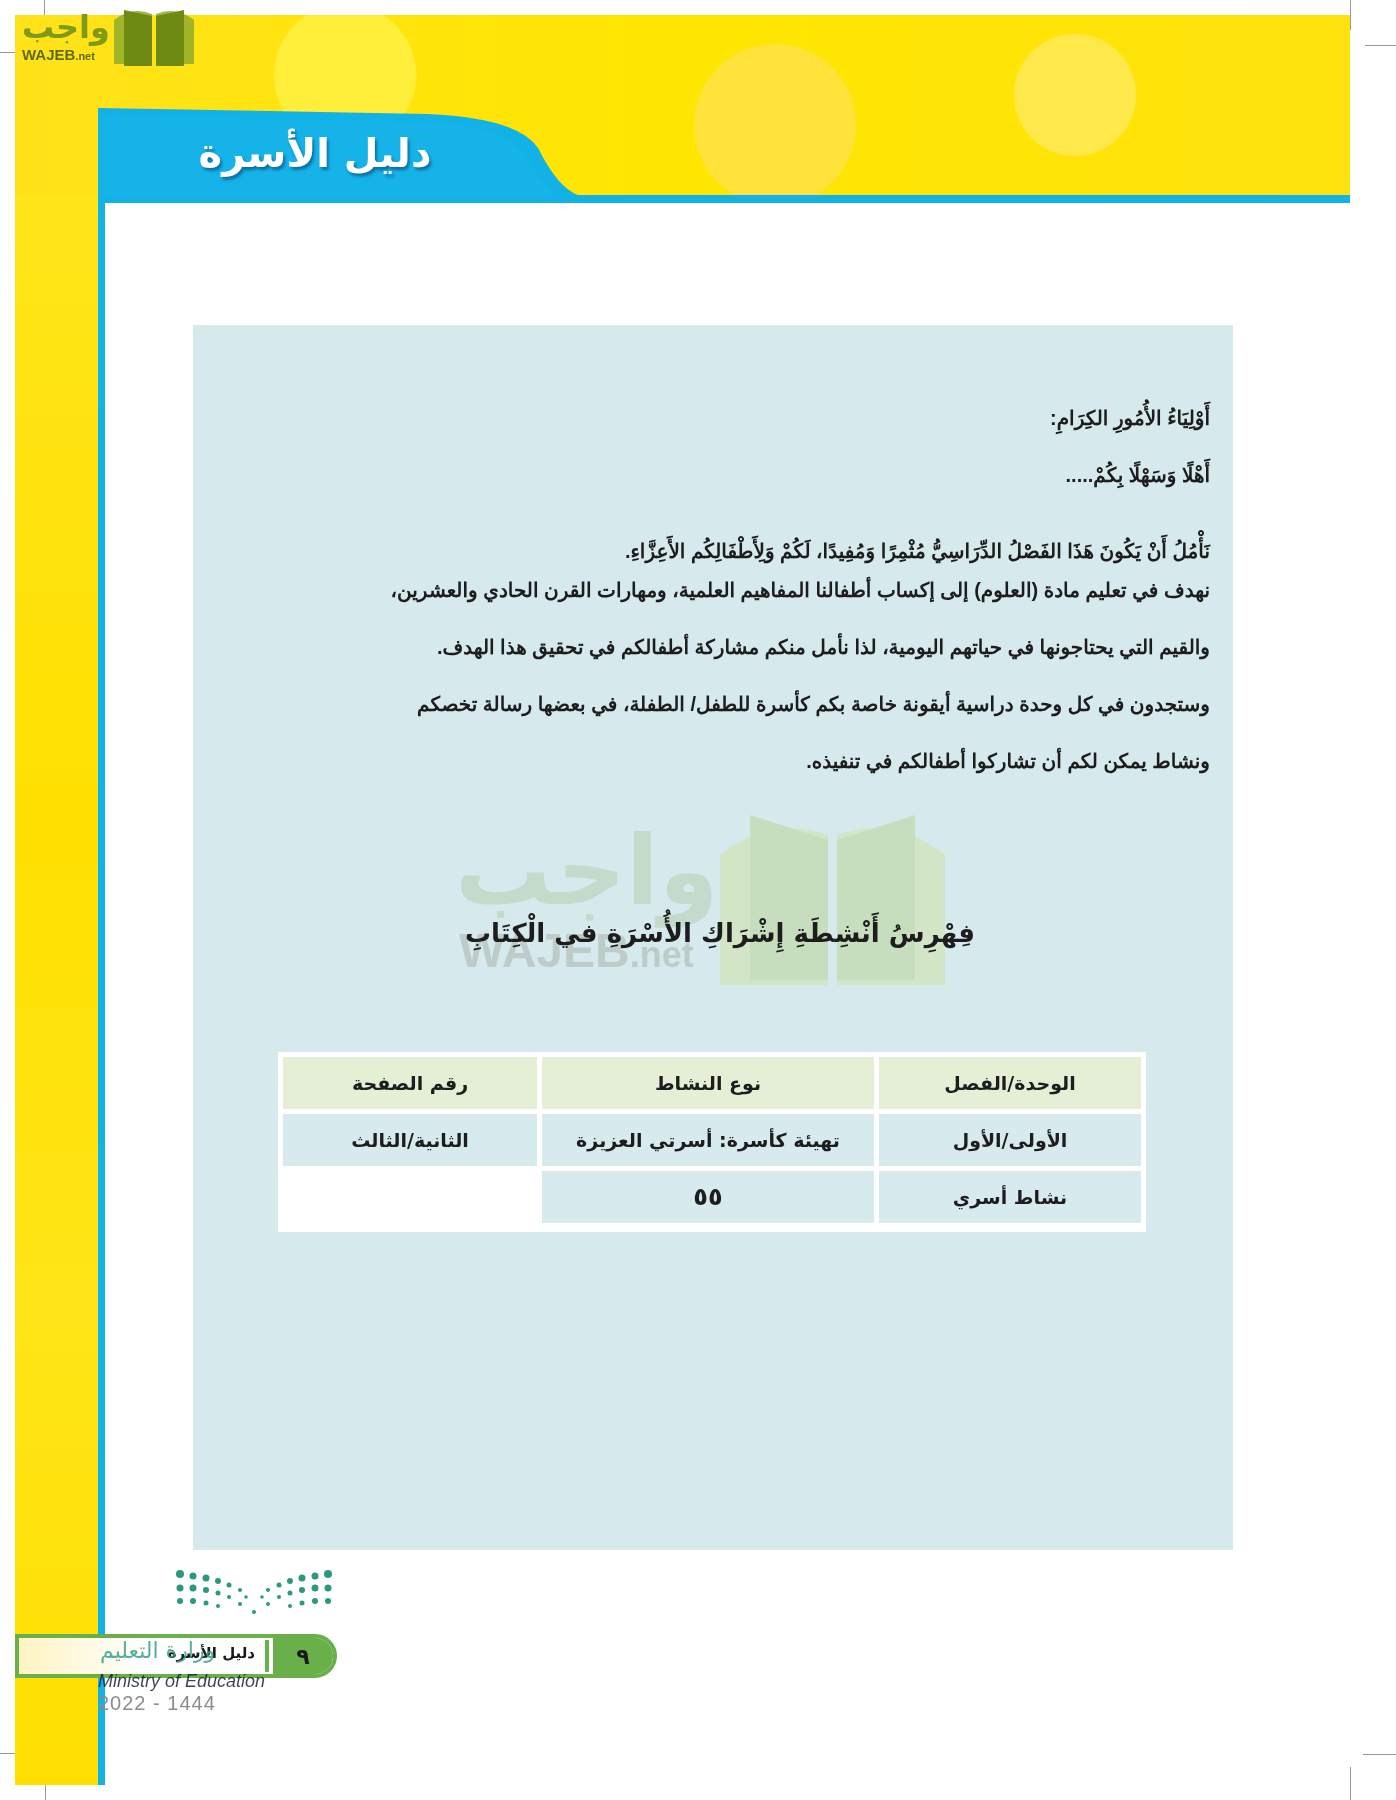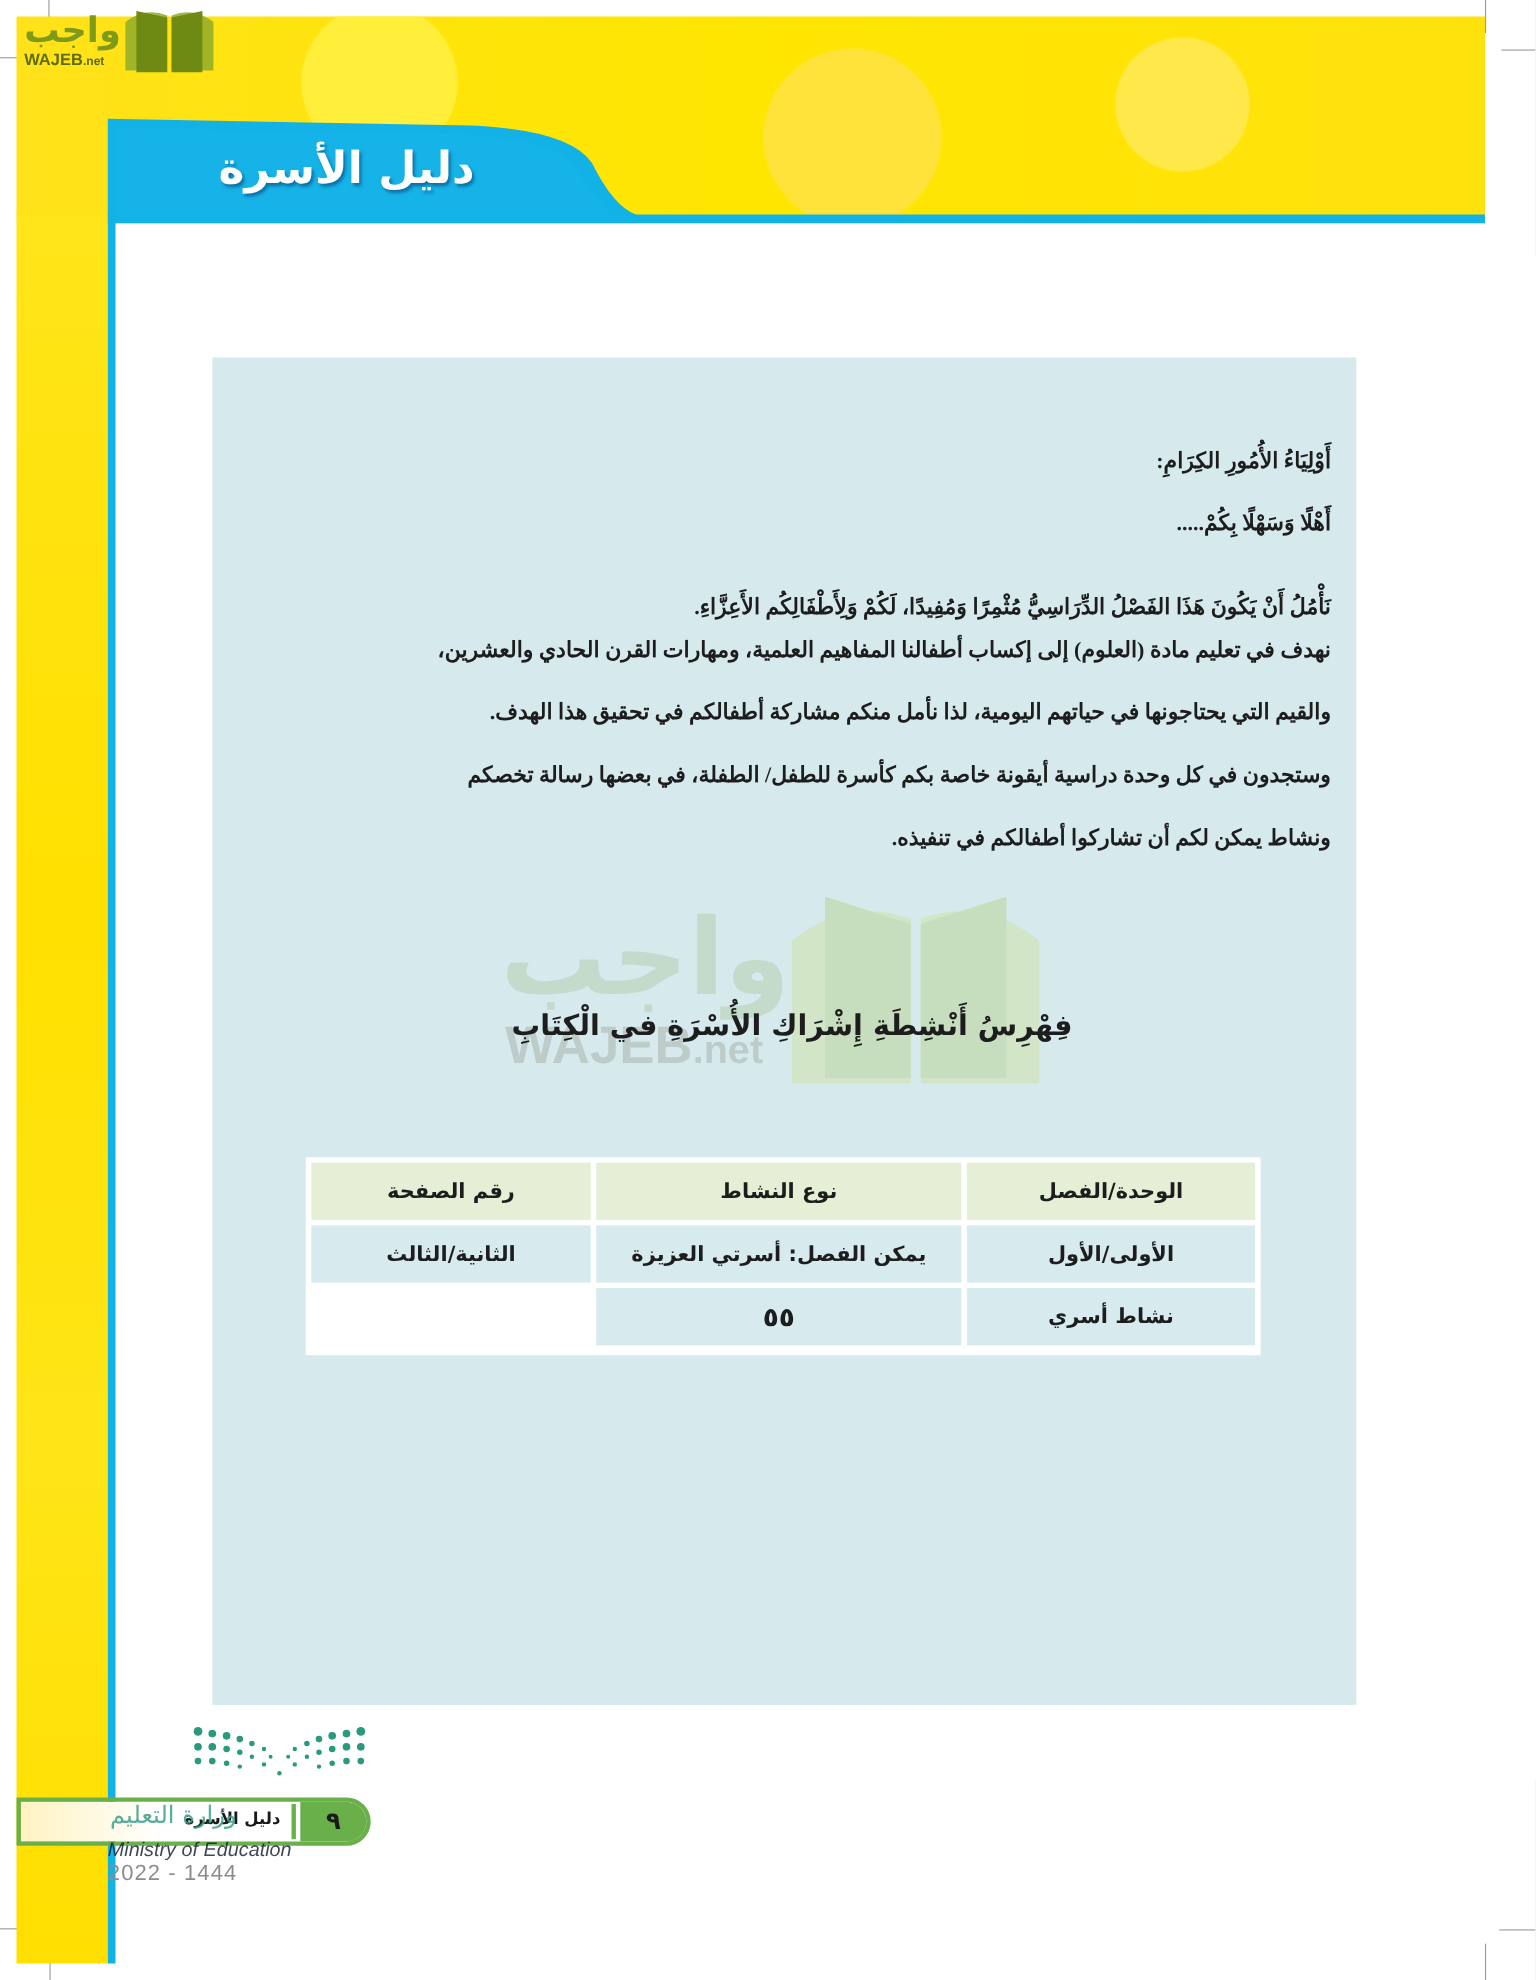--- a/index.html
+++ b/index.html
@@ -18,21 +18,21 @@
   .title-tab { position:absolute; left:98px; top:108px; width:480px; height:95px; }
   .title-text { position:absolute; left:195px; top:130px; width:240px; text-align:center; direction:rtl;
     font-family:"DejaVu Sans", sans-serif; font-weight:bold; font-size:40px; color:#ffffff;
     text-shadow:2px 3px 3px rgba(0,60,110,0.55); }
   .logo { position:absolute; left:10px; top:6px; width:180px; height:62px; }
   .logo-ar { position:absolute; left:12px; top:2px; font-size:32px; font-weight:bold; color:#7f9a19; direction:rtl; }
   .logo-en { position:absolute; left:12px; top:40px; font-size:15px; font-weight:bold; color:#5f6b10; font-family:"Liberation Sans", sans-serif; }
   .logo-en small { font-size:11px; }
   .panel { position:absolute; left:193px; top:325px; width:1040px; height:1225px; background:#d6eaee; }
   .para { position:absolute; right:186px; direction:rtl; text-align:right; font-weight:bold;
-          font-size:20px; color:#1d1d1d; white-space:nowrap; font-family:Liberation Serif, serif; }
+          font-size:20px; color:#1d1d1d; white-space:nowrap; font-family:Liberation Sans, sans-serif; }
   .wm { position:absolute; left:455px; top:815px; width:500px; height:175px; opacity:0.55; }
   .wm-ar { position:absolute; left:0; top:0; font-size:96px; font-weight:bold; color:#b6cfb0; direction:rtl; }
   .wm-en { position:absolute; left:4px; top:108px; font-size:48px; font-weight:bold; color:#aab5ac; font-family:"Liberation Sans", sans-serif; }
   .wm-book { position:absolute; left:265px; top:0; }
   .index-title { position:absolute; left:450px; top:918px; width:540px; text-align:center; direction:rtl;
                  font-weight:bold; font-size:26px; color:#1d1d1d; }
   .table { position:absolute; left:278px; top:1052px; width:868px; height:180px; background:#ffffff;
            padding:5px; box-sizing:border-box; direction:rtl; display:grid;
            grid-template-columns: 262px 332px 1fr; grid-template-rows: 52px 52px 52px; gap:5px; }
   .cell { display:flex; align-items:center; justify-content:center; font-weight:bold; font-size:19px; color:#1d1d1d; }
@@ -106,21 +106,21 @@
 </div>
 
 <div class="index-title">فِهْرِسُ أَنْشِطَةِ إِشْرَاكِ الأُسْرَةِ في الْكِتَابِ</div>
 
 <div class="table">
   <div class="cell head">الوحدة/الفصل</div>
   <div class="cell head">نوع النشاط</div>
   <div class="cell head">رقم الصفحة</div>
 
   <div class="cell body">الأولى/الأول</div>
-  <div class="cell body">يمكن الفصل: أسرتي العزيزة</div>
+  <div class="cell body">تهيئة كأسرة: أسرتي العزيزة</div>
 
   <div class="cell body">الثانية/الثالث</div>
   <div class="cell body">نشاط أسري</div>
   <div class="cell body num">٥٥</div>
 </div>
 
 <svg class="moe-logo" viewBox="0 0 160 50">
   <g fill="#2a9a7e">
     <circle cx="6" cy="4" r="4"></circle>
       <circle cx="19" cy="6" r="3.5"></circle>

